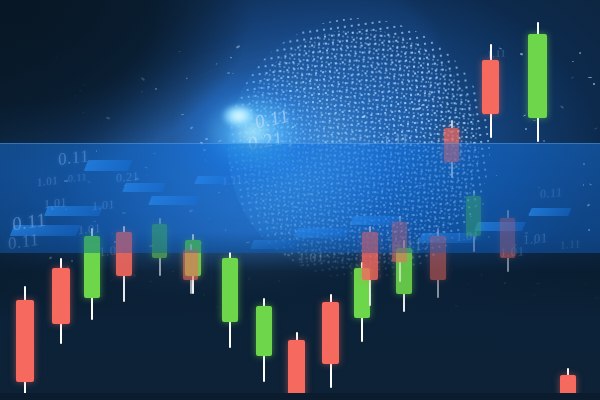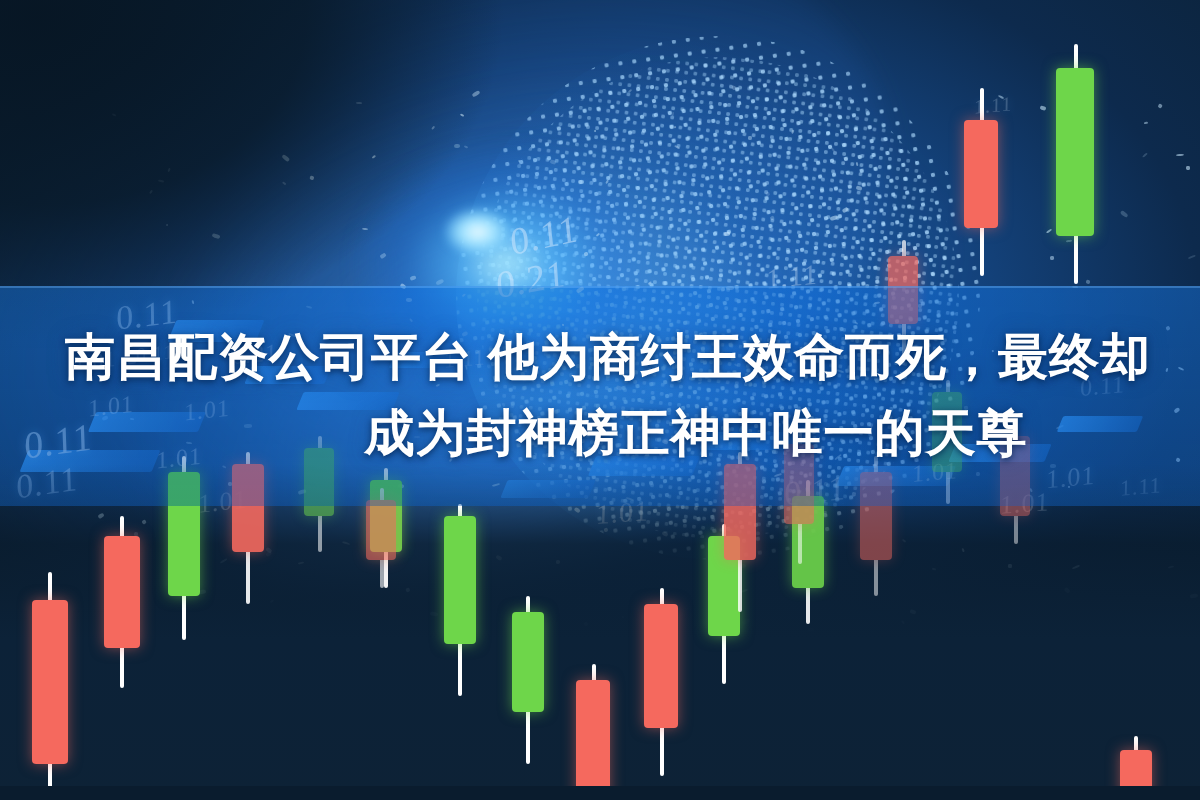--- a/index.html
+++ b/index.html
@@ -511,19 +511,15 @@
       </div>
       <div class="candle down" style="left: 444px; top: 0px; width: 15px; height: 400px; opacity: 0.72;">
         <div class="wick" style="top: 120px; height: 58px;"></div>
         <div class="body" style="top: 128px; height: 34px;"></div>
       </div>
     </div>
 
   <div class="band"></div>
   <div class="band-edge-top"></div>
 
-  <div class="headline">
-    <span class="l1">南昌配资公司平台 他为商纣王效命而死，最终却</span>
-    <span class="l2">成为封神榜正神中唯一的天尊</span>
-  </div>
 
   <div class="bottom-strip"></div>
 </div>
 
 </body></html>

